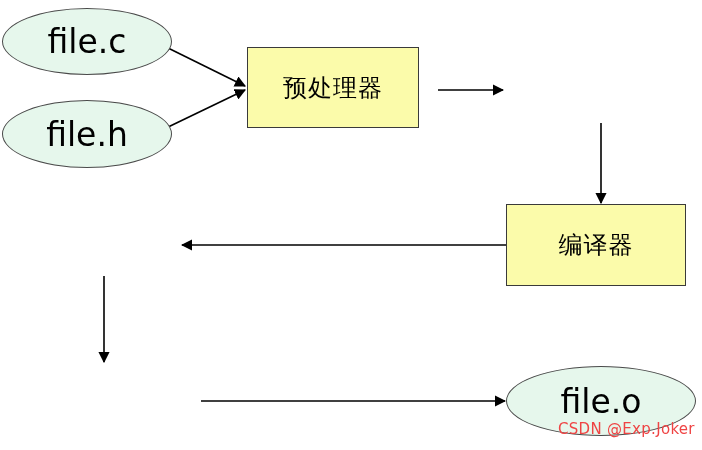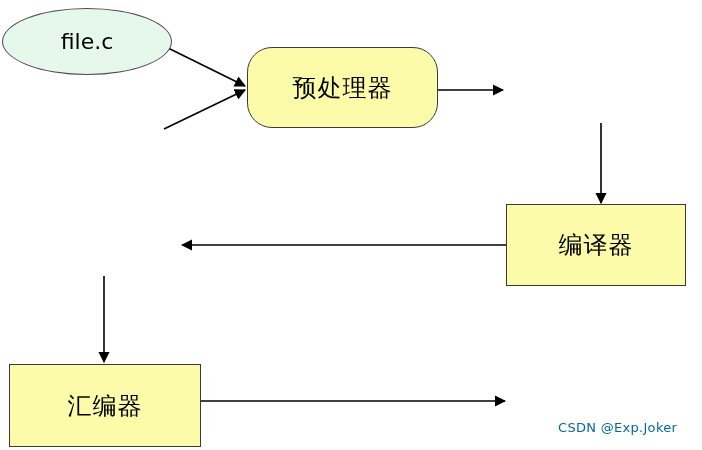--- a/index.html
+++ b/index.html
@@ -24,43 +24,43 @@
   }
   .node {
     position: absolute;
     display: flex;
     align-items: center;
     justify-content: center;
     box-sizing: border-box;
     text-align: center;
   }
   .node .label {
-    font-size: 22px;
+    font-size: 33px;
     color: #000000;
     line-height: 1;
     letter-spacing: 0px;
     white-space: nowrap;
   }
   .ellipse {
     background: #e6f7ec;
     border: 1.4px solid #4a4a4a;
     border-radius: 50%;
   }
   .rect {
     background: #fbfbaa;
     border: 1.6px solid #3a3a3a;
   }
   .rect .label {
     font-size: 24px;
     letter-spacing: 1px;
   }
   .watermark {
     position: absolute;
-    font-size: 13px;
-    color: #0369a1;
+    font-size: 15px;
+    color: #ef4444;
     white-space: nowrap;
     letter-spacing: 0.3px;
     text-align: center;
   }
 </style>
 </head>
 <body>
 
 <div id="canvas">
 
@@ -83,31 +83,34 @@
 
     <line x1="104" y1="276" x2="104" y2="362" stroke="#000000" stroke-width="1.6" marker-end="url(#arrow)"></line>
 
     <line x1="201" y1="401" x2="505" y2="401" stroke="#000000" stroke-width="1.6" marker-end="url(#arrow)"></line>
   </svg>
 
   <div class="node ellipse" style="left:2px; top:8px; width:170px; height:67px;">
     <span class="label">file.c</span>
   </div>
 
+  <div class="node ellipse" style="left:2px; top:100px; width:170px; height:68px;">
+    <span class="label">file.h</span>
+  </div>
 
-  <div class="node rect" style="left:247px; top:47px; width:191px; height:81px;border-radius:25px;">
+  <div class="node rect" style="left:247px; top:47px; width:172px; height:81px;">
     <span class="label">预处理器</span>
   </div>
 
 
   <div class="node rect" style="left:506px; top:204px; width:180px; height:82px;">
     <span class="label">编译器</span>
   </div>
 
 
-  <div class="node rect" style="left:9px; top:364px; width:192px; height:83px;">
-    <span class="label">汇编器</span>
+
+  <div class="node ellipse" style="left:506px; top:366px; width:190px; height:70px;">
+    <span class="label">file.o</span>
   </div>
-
 
   <div class="watermark" style="left:558px; top:420px;">CSDN @Exp.Joker</div>
 
 </div>
 
 </body></html>

